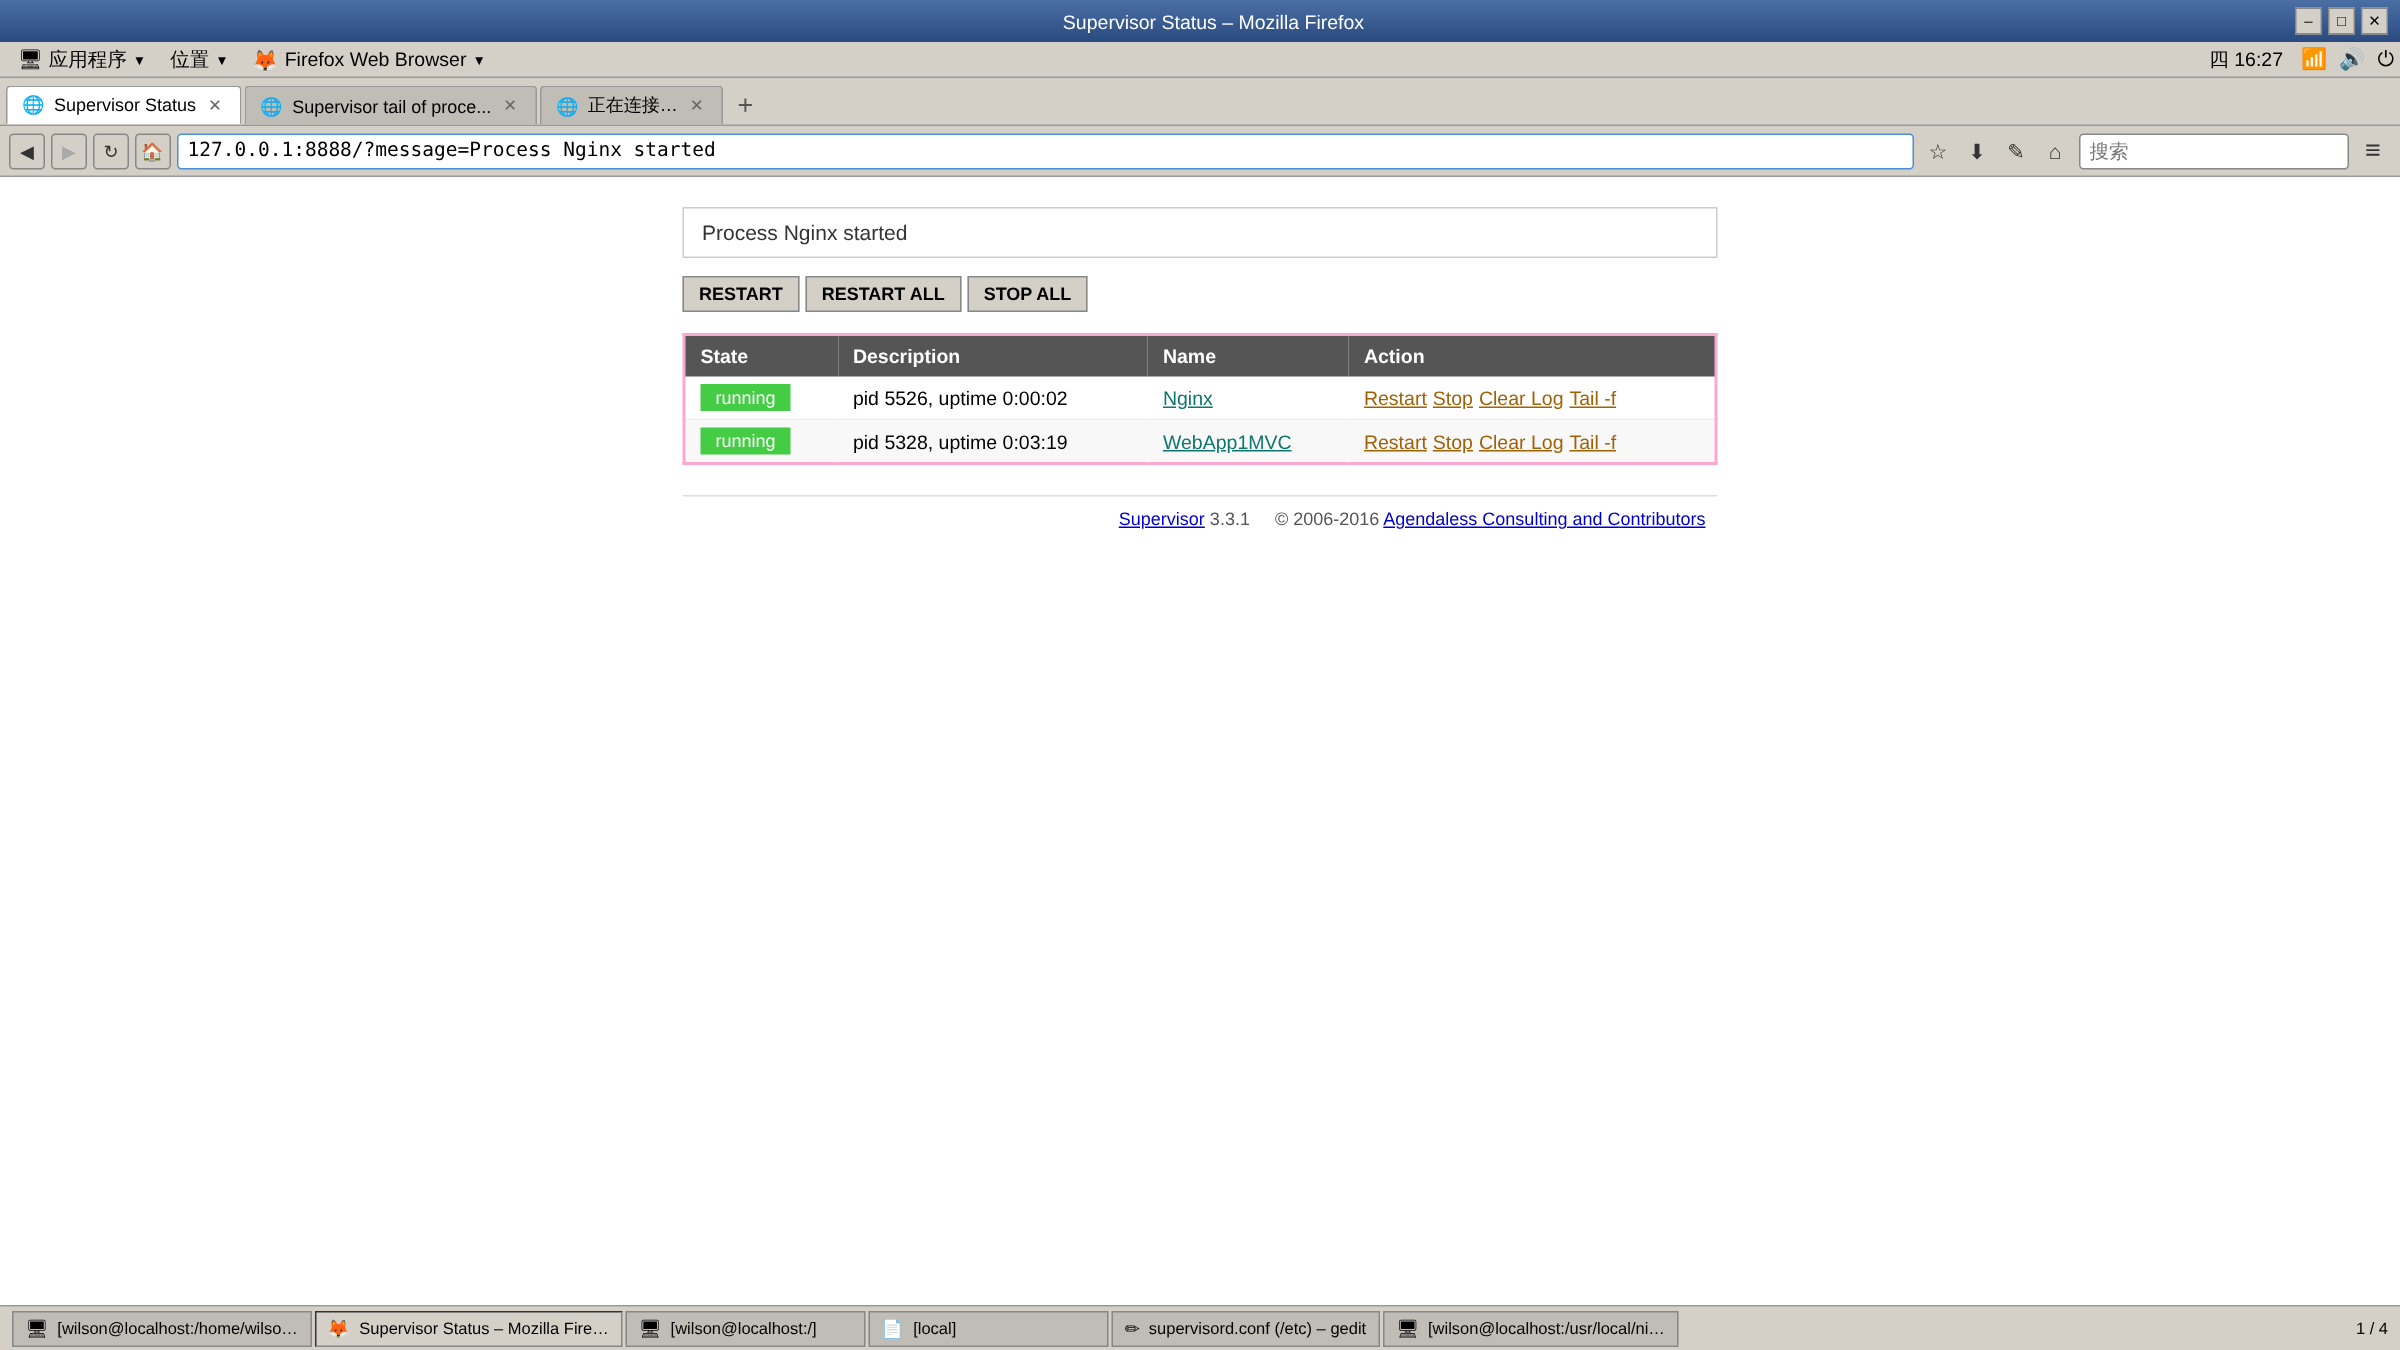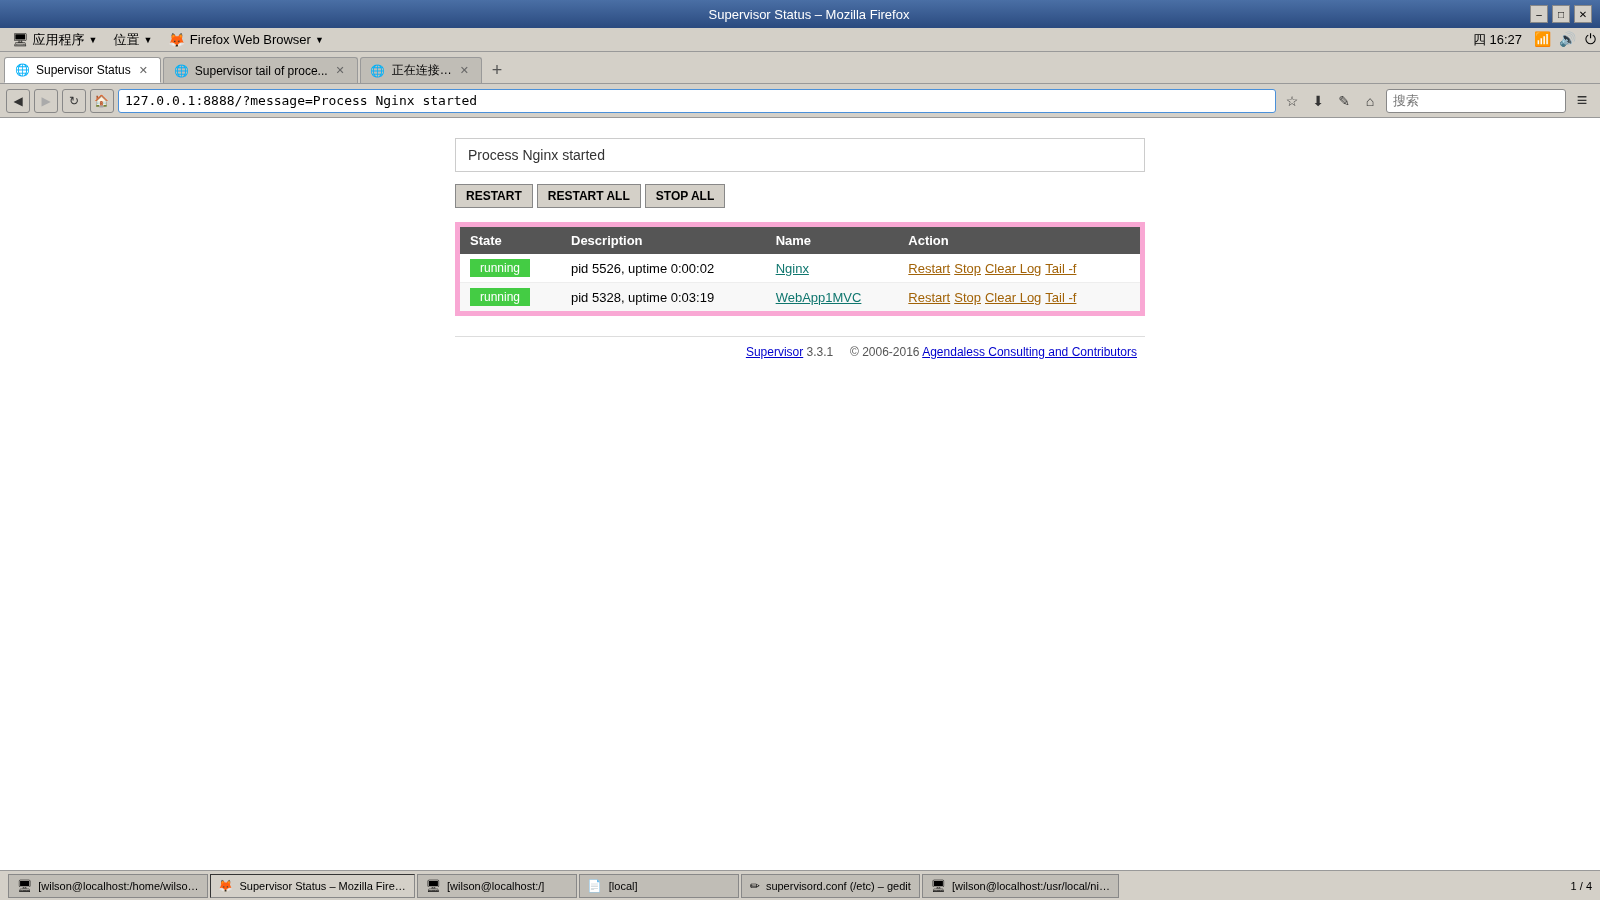--- a/index.html
+++ b/index.html
@@ -167,21 +167,21 @@
       font-size: 12px;
       font-weight: bold;
       cursor: pointer;
       font-family: Arial, sans-serif;
     }
 
     
     .process-table {
       width: 100%;
       border-collapse: collapse;
-      border: 5px solid #f9a8d4;
+      border: 2px solid #f9a8d4;
     }
     .process-table th {
       background: #555;
       color: white;
       padding: 6px 10px;
       text-align: left;
       font-size: 13px;
       font-weight: bold;
     }
     .process-table td {

